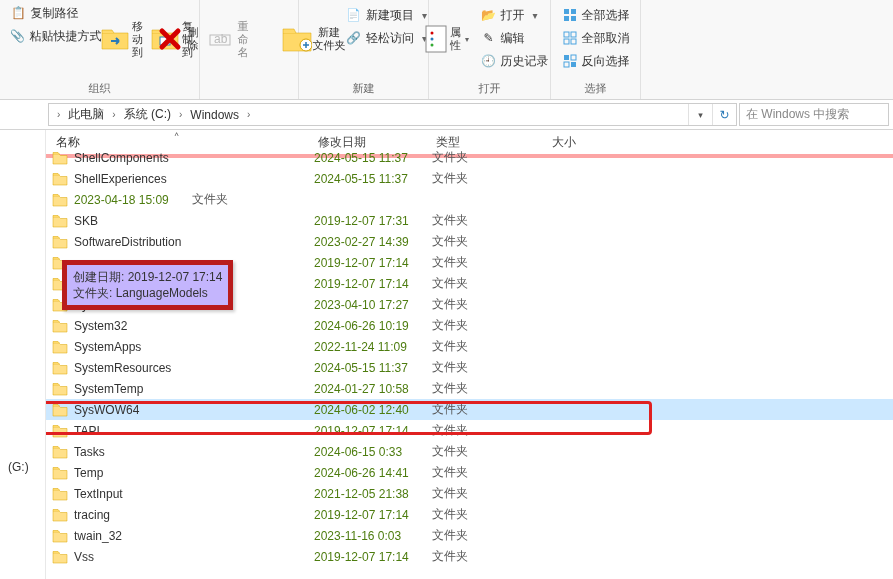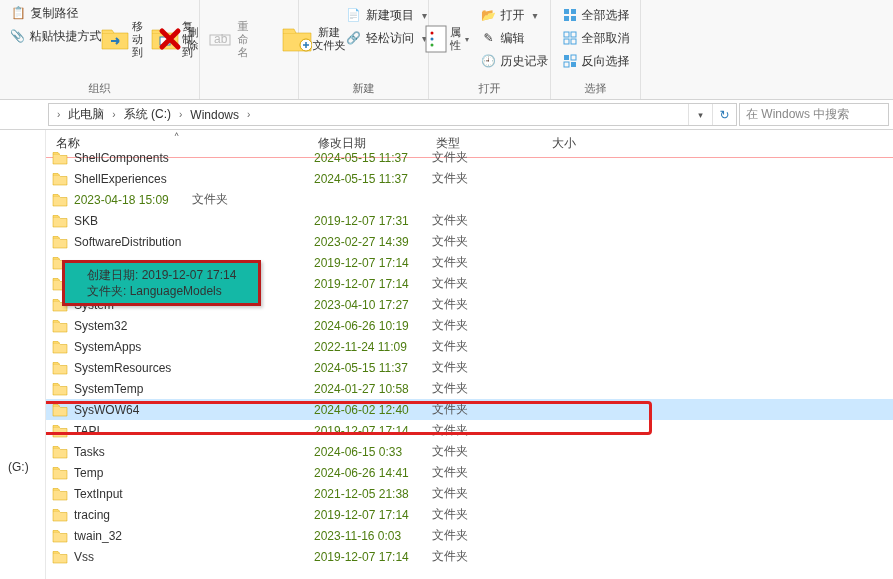--- a/index.html
+++ b/index.html
@@ -18,36 +18,36 @@
 .crumbbar{height:30px;border-bottom:1px solid #d4d4d4;display:flex;align-items:center}
 .crumb-path{flex:1;display:flex;align-items:center;height:23px;border:1px solid #ccc;margin:0 2px;padding-left:4px;position:relative}
 .crumb{display:flex;align-items:center;padding:0 4px;height:100%;cursor:default}
 .chev{color:#666;padding:0 4px;font-size:10px}
 .crumb-actions{margin-left:auto;display:flex;height:100%}
 .ca-btn{width:24px;height:100%;border-left:1px solid #e1e1e1;display:flex;align-items:center;justify-content:center;cursor:default}
 .search-box{width:150px;height:23px;border:1px solid #ccc;margin-right:4px;display:flex;align-items:center;padding-left:6px;color:#888}
 .main{display:flex;height:calc(100% - 130px)}
 .side{width:46px;border-right:1px solid #e8e8e8;padding-top:330px;font-size:12px;color:#333;text-align:left;padding-left:8px}
 .list{flex:1;overflow:hidden;position:relative}
-.cols{display:flex;height:28px;border-bottom:1px solid #fca5a5;align-items:flex-start;position:relative}
+.cols{display:flex;height:28px;border-bottom:4px solid #fca5a5;align-items:flex-start;position:relative}
 .col{padding-left:10px;color:#444;font-size:12px;display:flex;align-items:center;height:100%;border-right:1px solid transparent}
 .col-name{width:262px;position:relative}
 .col-date{width:118px}
 .col-type{width:116px}
 .col-size{width:80px}
 .sort-ind{position:absolute;left:50%;top:0;transform:translateX(-50%);font-size:8px;color:#555}
 .rows{position:relative}
 .row{display:flex;align-items:center;height:21px;padding-left:6px}
 .row.sel{background:#cce8ff}
 .row .ico{width:16px;height:16px;margin-right:6px;flex-shrink:0}
 .cell-name{width:240px;overflow:hidden;text-overflow:ellipsis;white-space:nowrap}
 .cell-date{width:118px;color:#4d7c0f}
 .cell-type{width:116px;color:#555}
 .red-box{position:absolute;border:3px solid #e02020;pointer-events:none;border-radius:4px}
-.tooltip{position:absolute;background:#14b8a6;border:3px solid #b91c1c;padding:4px 22px;box-shadow:2px 2px 3px rgba(0,0,0,.2);z-index:10;white-space:nowrap;line-height:16px}
+.tooltip{position:absolute;background:#c4b5fd;border:5px solid #b91c1c;padding:4px 6px;box-shadow:2px 2px 3px rgba(0,0,0,.2);z-index:10;white-space:nowrap;line-height:16px}
 .dim{color:#888}
 .checkico{width:14px;height:14px}
 </style>
 </head>
 <body>
 
 <div class="ribbon">
   <div class="rgroup" style="width:200px">
     <div class="rgroup-top">
       <div class="small-stack" style="width:90px;padding-top:0">

